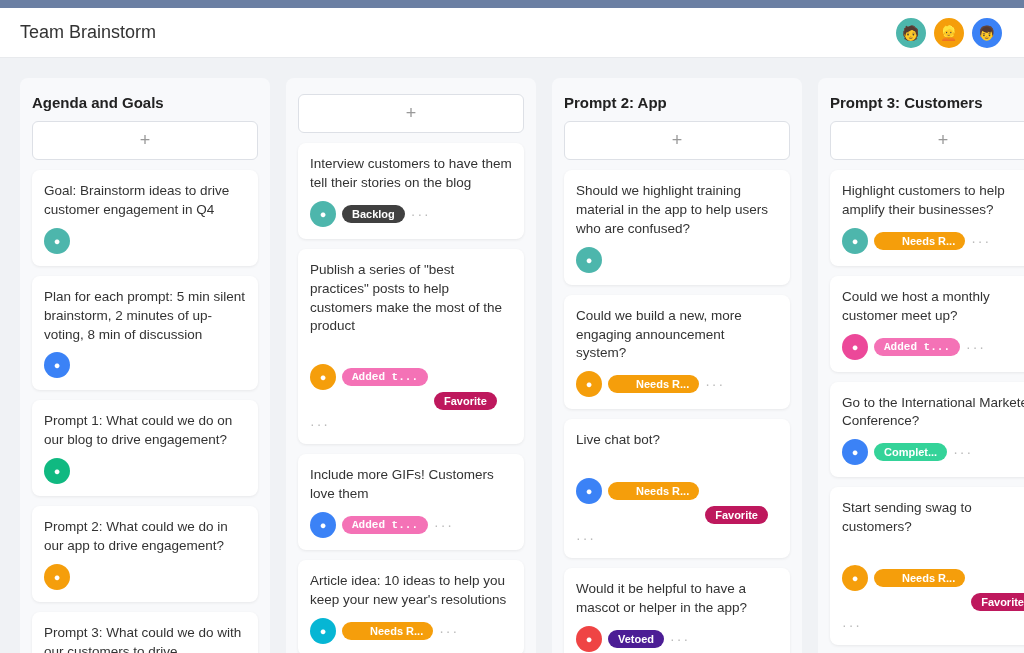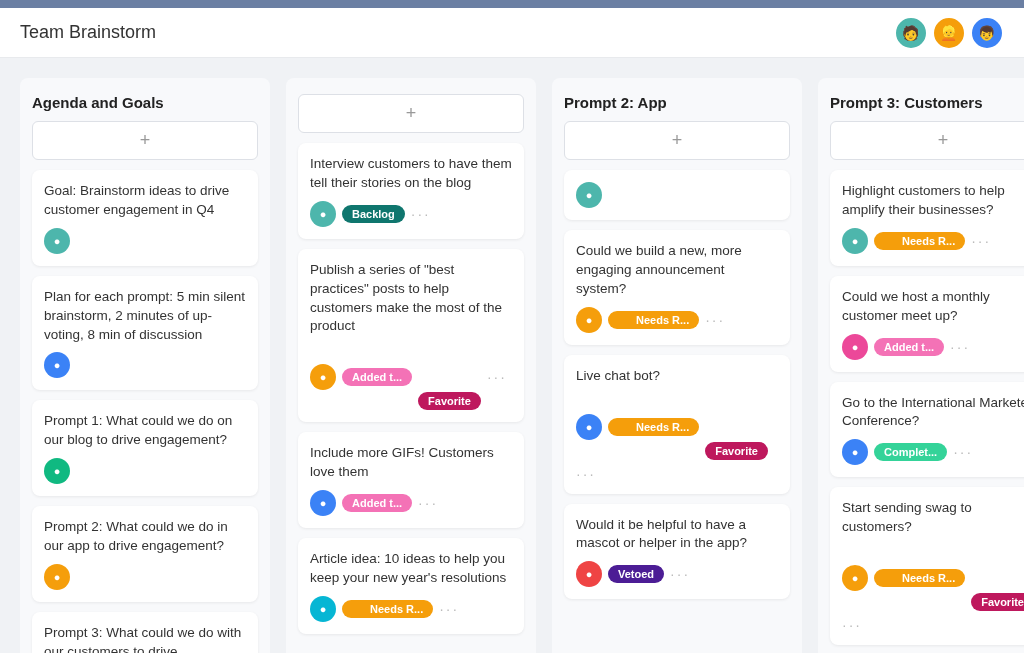--- a/index.html
+++ b/index.html
@@ -116,23 +116,23 @@
       flex-shrink: 0;
     }
     .badge {
       border-radius: 12px;
       padding: 3px 10px;
       font-size: 11px;
       font-weight: 600;
       color: #fff;
       white-space: nowrap;
     }
-    .badge-backlog { background: #0f766e; }
+    .badge-backlog { background: #404040; }
     .badge-needs-r { background: #f59e0b; padding-left: 28px; }
-    .badge-added { background: #f472b6; }
+    .badge-added { background: #f472b6; font-family: Liberation Mono, monospace; }
     .badge-favorite { background: #be185d; margin-top: 48px; }
     .badge-complete { background: #34d399; text-align: right; }
     .badge-vetoed { background: #4c1d95; }
     .dot-menu {
       color: #bbb;
       font-size: 14px;
       letter-spacing: 2px;
     }
     .avatar-teal { background: #4db6ac; }
     .avatar-orange { background: #f59e0b; }
@@ -221,20 +221,21 @@
           <div class="mini-avatar avatar-cyan">●</div>
           <span class="badge badge-needs-r">Needs R...</span>
           <span class="dot-menu">···</span>
         </div>
       </div>
     </div>
     <div class="column">
       <div class="column-header">Prompt 2: App</div>
       <button class="add-btn">+</button>
       <div class="card">
+        <div class="card-text">Should we highlight training material in the app to help users who are confused?</div>
         <div class="card-footer">
           <div class="mini-avatar avatar-teal">●</div>
         </div>
       </div>
       <div class="card">
         <div class="card-text">Could we build a new, more engaging announcement system?</div>
         <div class="card-footer">
           <div class="mini-avatar avatar-orange">●</div>
           <span class="badge badge-needs-r">Needs R...</span>
           <span class="dot-menu">···</span>

